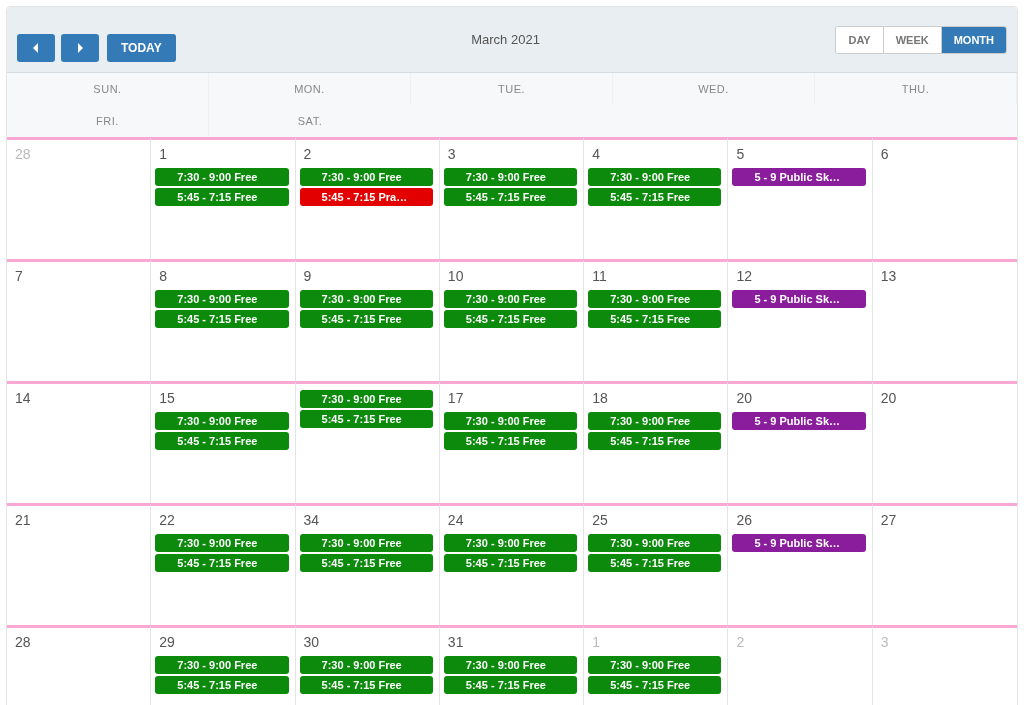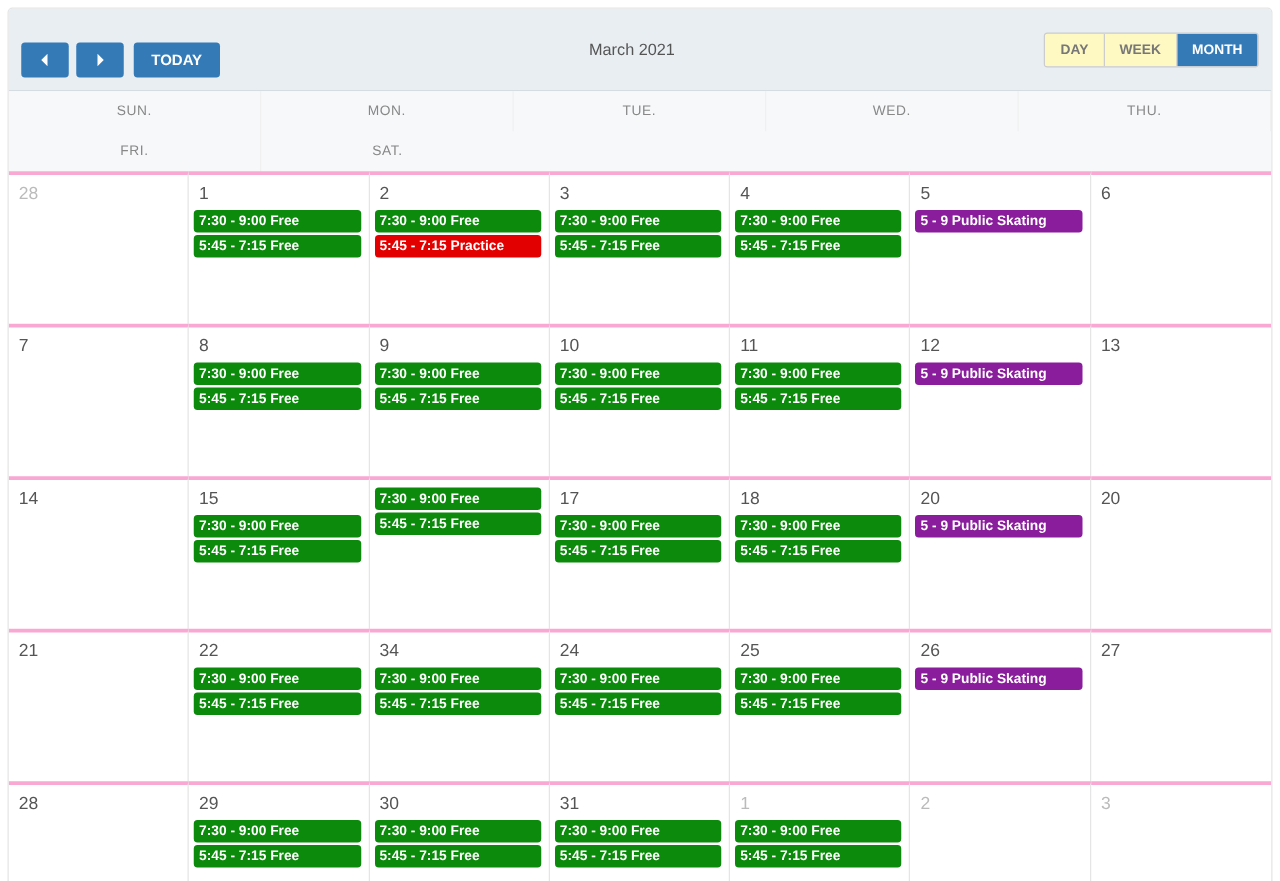--- a/index.html
+++ b/index.html
@@ -6,33 +6,33 @@
 body { font-family: -apple-system, BlinkMacSystemFont, "Segoe UI", Helvetica, Arial, sans-serif; background: #fff; padding: 6px; }
 .calendar { border: 1px solid #e5e5e5; border-radius: 4px; overflow: hidden; }
 .toolbar { background: #e8eef2; padding: 10px; display: flex; align-items: center; gap: 8px; border-bottom: 1px solid #d5dde3; }
 .nav-group { display: flex; gap: 6px; }
 .btn { border: none; border-radius: 3px; padding: 7px 14px; font-size: 12px; font-weight: 600; cursor: pointer; display: inline-flex; align-items: center; justify-content: center; margin-top: 17px; }
 .btn-primary { background: #337ab7; color: #fff; }
 .nav-btn { background: #337ab7; color: #fff; width: 38px; height: 28px; padding: 0; }
 .nav-btn svg { width: 10px; height: 10px; fill: #fff; }
 .title { flex: 1; text-align: center; font-size: 13px; color: #555; font-weight: 400; }
 .view-group { display: flex; border: 1px solid #ccc; border-radius: 3px; overflow: hidden; }
-.view-btn { background: #fef9c3; color: #777; border: none; padding: 7px 12px; font-size: 11px; font-weight: 600; cursor: pointer; border-right: 1px solid #ccc; }
+.view-btn { background: #ffffff; color: #777; border: none; padding: 7px 12px; font-size: 11px; font-weight: 600; cursor: pointer; border-right: 1px solid #ccc; }
 .view-btn:last-child { border-right: none; }
 .view-btn.active { background: #337ab7; color: #fff; }
 .day-headers { display: grid; grid-template-columns: repeat(5, 1fr); background: #f6f8fa; }
 .day-header { text-align: center; padding: 10px 0; font-size: 11px; color: #888; font-weight: 400; letter-spacing: 0.5px; border-right: 1px solid #f0f0f0; }
 .day-header:last-child { border-right: none; }
 .grid { display: grid; grid-template-columns: repeat(7, 1fr); grid-auto-rows: 122px; }
 .cell { border-right: 1px solid #e5e5e5; border-top: 3px solid #f9a8d4; padding: 4px 2px 2px 2px; overflow: hidden; position: relative; }
 .cell:nth-child(7n) { border-right: none; }
 .cell.other { color: #bbb; }
 .daynum { font-size: 14px; padding: 2px 6px 4px 6px; color: #555; }
 .cell.other .daynum { color: #bbb; }
-.event { border-radius: 3px; color: #fff; font-size: 11px; font-weight: 600; padding: 3px 4px; margin: 2px 4px 0 2px; white-space: nowrap; overflow: hidden; text-overflow: ellipsis; cursor: pointer; }
+.event { border-radius: 3px; color: #fff; font-size: 11px; font-weight: 600; padding: 3px 22px; margin: 2px 4px 0 2px; white-space: nowrap; overflow: hidden; text-overflow: ellipsis; cursor: pointer; }
 .event.green { background: #0b8a0b; }
 .event.red { background: #e30000; }
 .event.purple { background: #8a1d9c; }
 </style>
 </head>
 <body>
 
 <div class="calendar">
   <div class="toolbar">
     <div class="nav-group">

